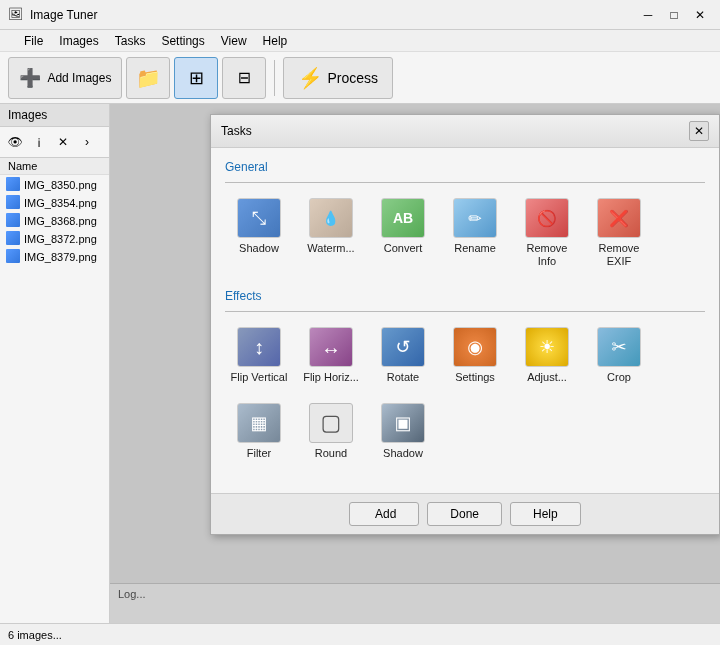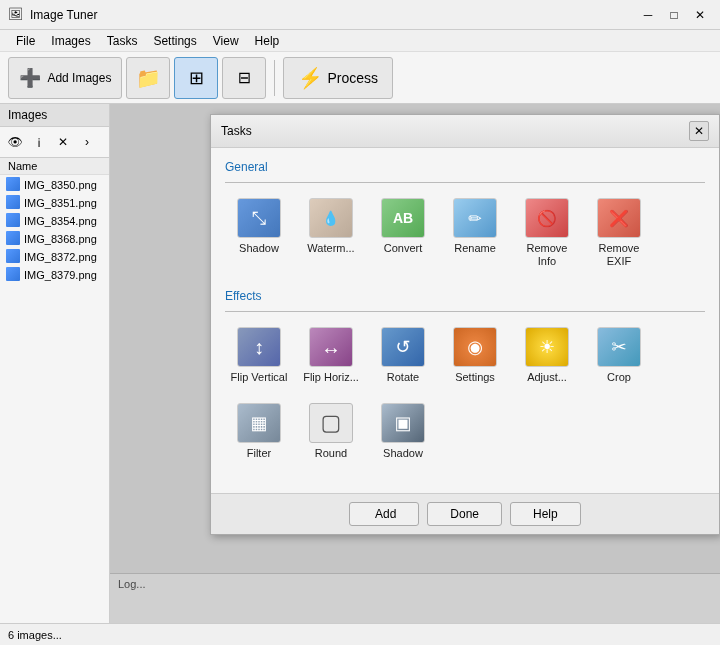--- a/index.html
+++ b/index.html
@@ -32,21 +32,21 @@
       font-size: 12px;
       display: flex; align-items: center; justify-content: center;
     }
 
     
     .menu-bar {
       background: #f0f0f0;
       height: 22px;
       display: flex;
       align-items: center;
-      padding: 0 8px;
+      padding: 0 16px;
       border-bottom: 1px solid #ddd;
     }
     .menu-item {
       padding: 2px 8px;
       cursor: pointer;
       font-size: 12px;
     }
 
     
     .toolbar {
@@ -280,21 +280,21 @@
       min-width: 70px;
       text-align: right;
     }
 
     
     .log-area {
       position: absolute;
       bottom: 0;
       left: 0;
       right: 0;
-      height: 50px;
+      height: 40px;
       background: #f5f5f5;
       border-top: 1px solid #ccc;
       padding: 4px 8px;
       font-size: 11px;
       color: #555;
     }
 
     
     .file-list::-webkit-scrollbar { width: 8px; }
     .file-list::-webkit-scrollbar-track { background: #f0f0f0; }
@@ -354,24 +354,20 @@
       <button class="sidebar-tool-btn">›</button>
     </div>
     <div class="sidebar-col-header">Name</div>
     <div class="file-list">
       <div class="file-item">
         <div class="file-icon"></div>
         <span>IMG_8350.png</span>
       </div>
       <div class="file-item">
         <div class="file-icon"></div>
-        <span>IMG_8351.png</span>
-      </div>
-      <div class="file-item">
-        <div class="file-icon"></div>
         <span>IMG_8354.png</span>
       </div>
       <div class="file-item">
         <div class="file-icon"></div>
         <span>IMG_8368.png</span>
       </div>
       <div class="file-item">
         <div class="file-icon"></div>
         <span>IMG_8372.png</span>
       </div>

